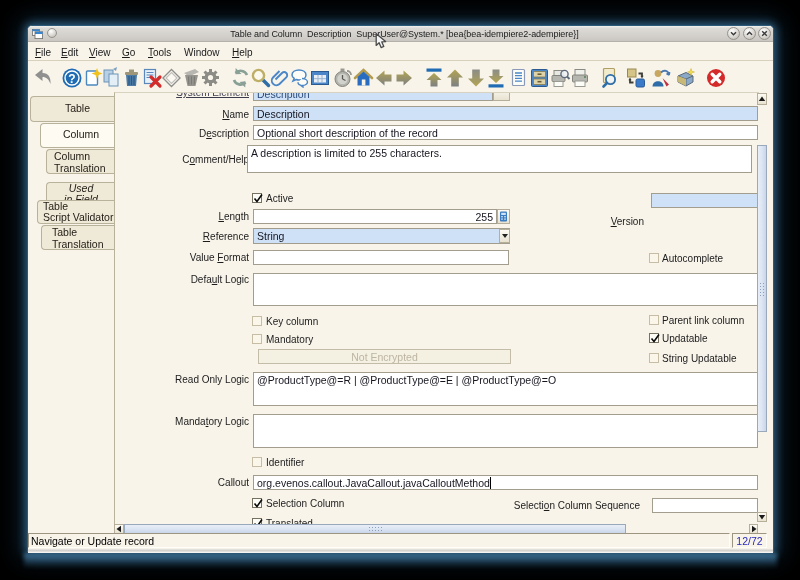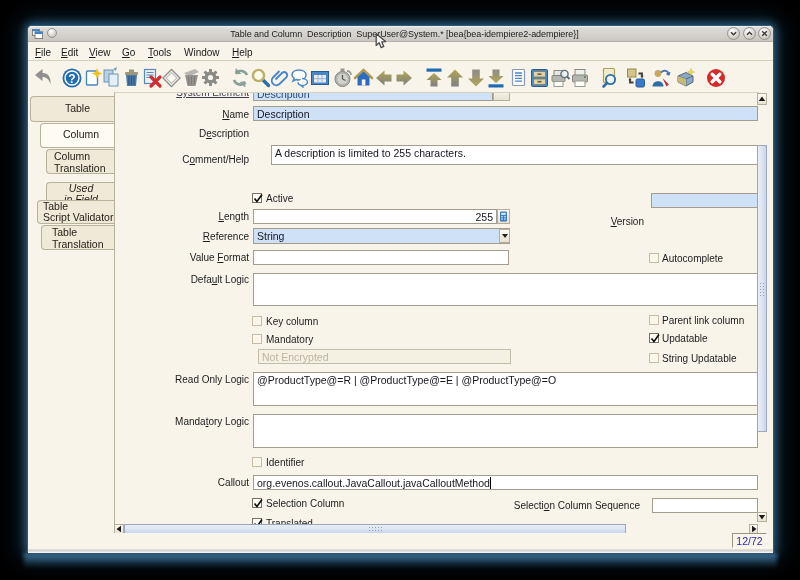--- a/index.html
+++ b/index.html
@@ -323,23 +323,24 @@
   <div id="content">
 
     <div class="lbl" style="left:0; width:134px; top:-6px; text-decoration:underline; color:#3b3b4e;">System Element</div>
     <div class="fld blue" style="left:138px; top:-7px; width:240px; height:15px; color:#2a4a7a;">Description</div>
     <div class="sbtn" style="left:378px; top:-7px; width:17px; height:15px;"></div>
 
     <div class="lbl" style="left:0; width:134px; top:16px;"><u>N</u>ame</div>
     <div class="fld blue" style="left:138px; top:13px; width:505px; height:15px;">Description</div>
 
     <div class="lbl" style="left:0; width:134px; top:35px;">D<u>e</u>scription</div>
+    <div class="fld" style="left:138px; top:32px; width:505px; height:15px;">Optional short description of the record</div>
 
     <div class="lbl" style="left:0; width:134px; top:61px;">C<u>o</u>mment/Help</div>
-    <div class="fld" style="left:156px; top:52px; width:505px; height:20px;">A description is limited to 255 characters.</div>
+    <div class="fld" style="left:132px; top:52px; width:505px; height:28px;">A description is limited to 255 characters.</div>
 
     <div class="cb on" style="left:137px; top:100px;">
         <svg width="11" height="11" viewBox="0 0 11 11">
           <path d="M1.5 5.5 L4 8.5 L9 1.5" fill="none" stroke="#0a0a0a" stroke-width="1.6"></path>
         </svg>
       </div>
     <div class="cblbl" style="left:151px; top:100px;">Active</div>
     <div class="lbl" style="left:395px; width:134px; top:103px;margin-top:20px;"><u>V</u>ersion</div>
     <div class="fld blue" style="left:536px; top:100px; width:107px; height:15px;"></div>
 
@@ -381,21 +382,21 @@
 
     <div class="cb" style="left:137px; top:241px;"></div>
     <div class="cblbl" style="left:151px; top:241px;">Mandatory</div>
     <div class="cb on" style="left:534px; top:240px;">
         <svg width="11" height="11" viewBox="0 0 11 11">
           <path d="M1.5 5.5 L4 8.5 L9 1.5" fill="none" stroke="#0a0a0a" stroke-width="1.6"></path>
         </svg>
       </div>
     <div class="cblbl" style="left:547px; top:240px;">Updatable</div>
 
-    <div class="fld" style="left:143px; top:256px; width:253px; height:15px; background:#f4f0e2; border-color:#c3bca8; color:#bdb5a3; ">Not Encrypted</div>
+    <div class="fld" style="left:143px; top:256px; width:253px; height:15px; background:#f4f0e2; border-color:#c3bca8; color:#bdb5a3; text-align:center;">Not Encrypted</div>
     <div class="cb" style="left:534px; top:260px;"></div>
     <div class="cblbl" style="left:547px; top:260px;">String Updatable</div>
 
     <div class="lbl" style="left:0; width:134px; top:281px;">Read Only Logic</div>
     <div class="fld" style="left:138px; top:279px; width:505px; height:34px;">@ProductType@=R | @ProductType@=E | @ProductType@=O</div>
 
     <div class="lbl" style="left:0; width:134px; top:323px;">Manda<u>t</u>ory Logic</div>
     <div class="fld" style="left:138px; top:321px; width:505px; height:34px;"></div>
 
     <div class="cb" style="left:137px; top:364px;"></div>
@@ -440,20 +441,21 @@
       </svg>
     </div>
   <div class="thumb" style="left:96px; top:498px; width:502px; height:10px; background:linear-gradient(#e9eef8 0,#dde6f3 45%,#c9d5e9 100%);"></div>
   <div class="grip" style="left:340px; top:500px; width:14px; height:7px;"></div>
   <div class="sbtn" style="left:721px; top:498px; width:9px; height:10px; text-align:center;">
       <svg width="8" height="8" viewBox="0 0 8 8">
         <path d="M6.5 4 L2 0.8 L2 7.2 Z" fill="#1a1a1a"></path>
       </svg>
     </div>
   <div id="statusbar">
+    <div class="sunk" style="left:0; width:702px;">Navigate or Update record</div>
     <div class="sunk" style="left:704px; width:35px; color:#2a2ab8; text-align:center;">12/72</div>
   </div>
 </div>
 <div style="position:absolute; left:28px; right:27px; top:549px; height:4px; background:linear-gradient(#e9e7e3 0,#cfcdc9 45%,#f4f3f1 80%,#f6f5f3 100%); z-index:5;"></div>
 <div style="position:absolute; left:24px; right:23px; top:553px; height:15px; background:linear-gradient(rgba(62,114,152,1), rgba(5,15,25,0)); filter:blur(2px); z-index:0;"></div>
 <svg style="position:absolute; left:375px; top:33px; z-index:9;" width="13" height="17" viewBox="0 0 13 17">
   <path d="M1.2 0.8 L1.2 12.4 L4.1 9.8 L6.1 14.6 L8.8 13.4 L6.8 8.9 L10.6 8.6 Z" fill="#f4f4f4" stroke="#4a4a4a" stroke-width="1.3" stroke-linejoin="round"></path>
 </svg>
 
 </body></html>

